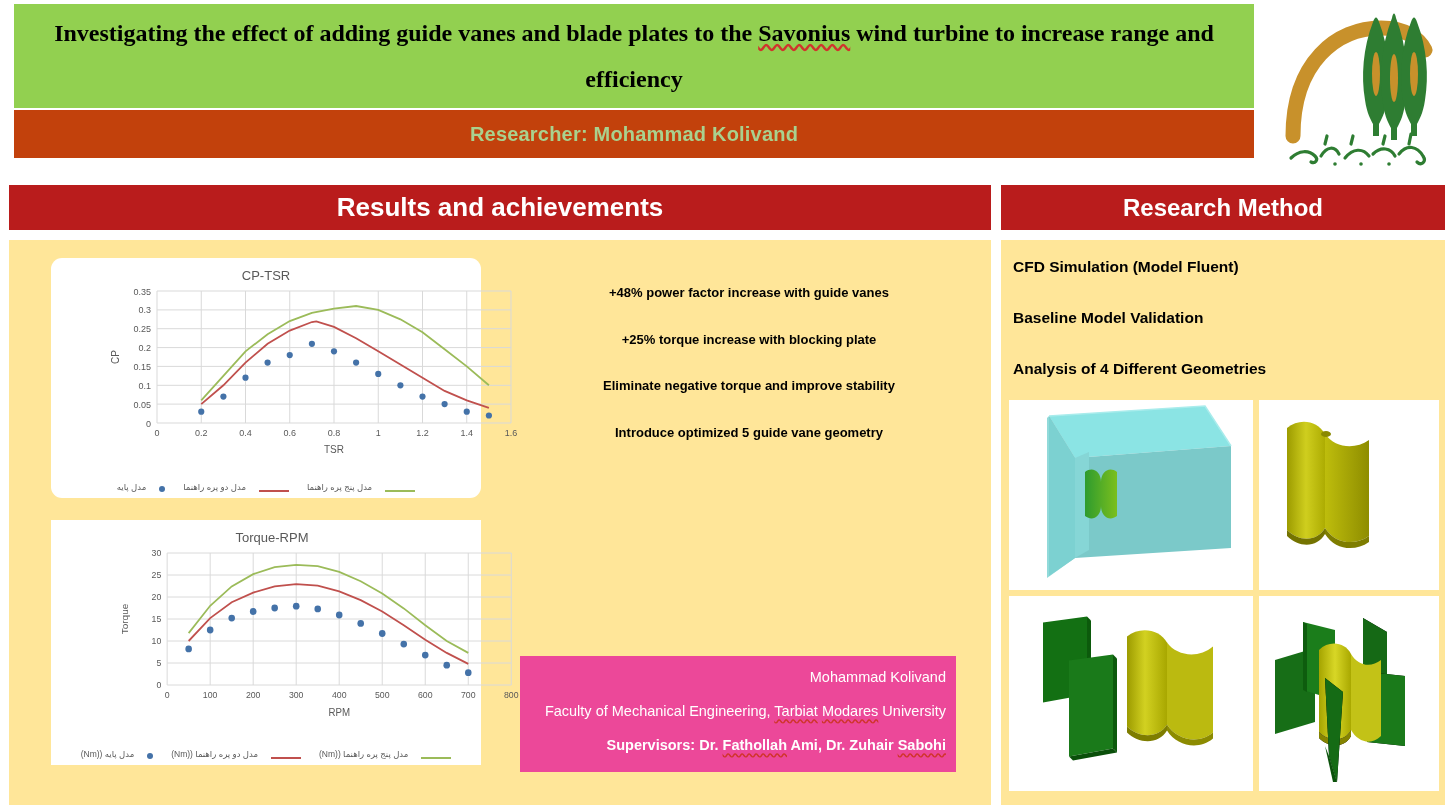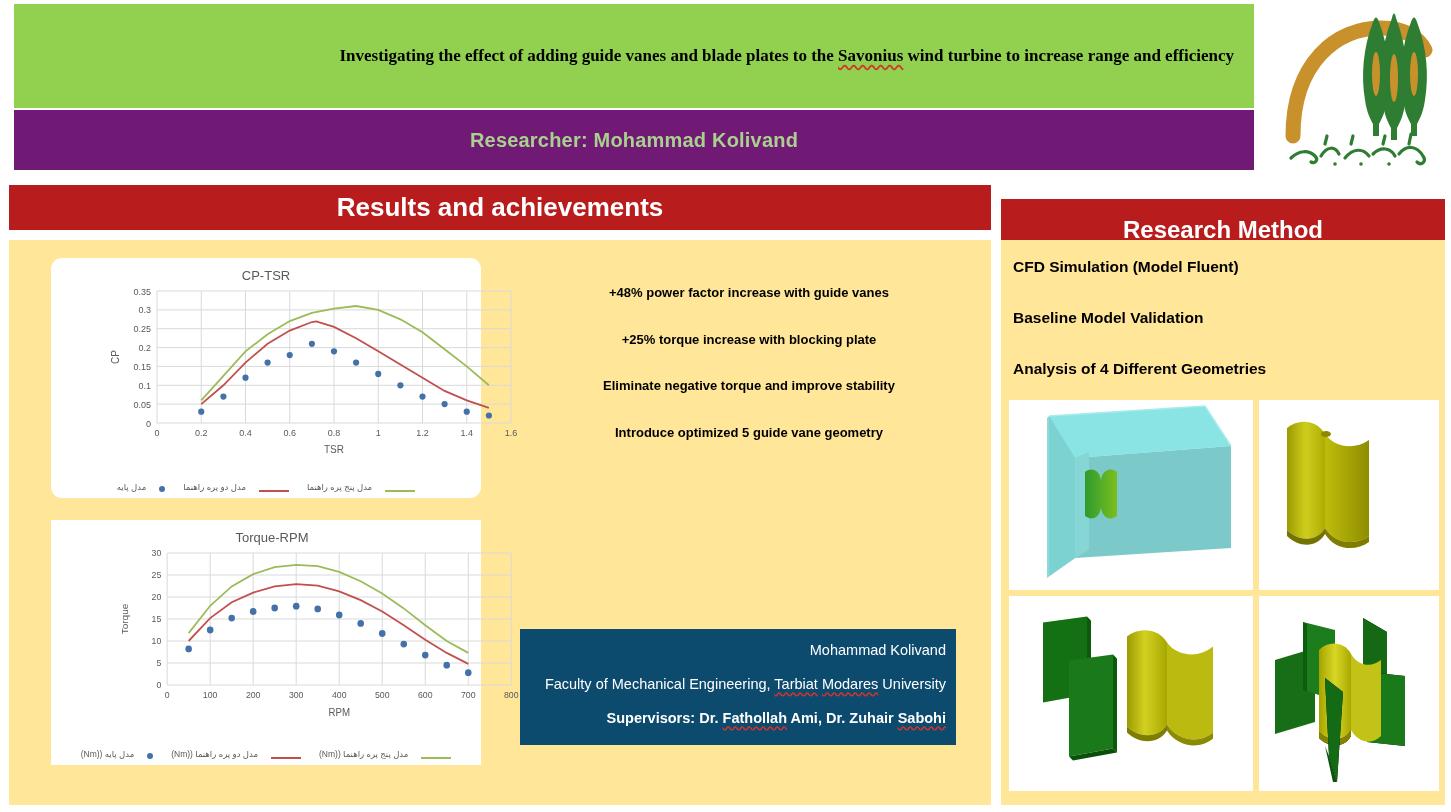--- a/index.html
+++ b/index.html
@@ -4,36 +4,36 @@
 <style>
   html,body{margin:0;padding:0;background:#ffffff;}
   body{width:1451px;height:812px;overflow:hidden;
        font-family:"Liberation Sans","DejaVu Sans",sans-serif;}
   #poster{position:relative;width:1451px;height:812px;background:#ffffff;}
 
   
   .title-band{position:absolute;left:14px;top:4px;width:1240px;height:104px;
       background:#92D050;display:flex;align-items:center;justify-content:center;}
   .title-text{font-family:"Liberation Serif","DejaVu Serif",serif;font-weight:bold;
-      font-size:17px;line-height:46px;color:#000;text-align:right;width:1200px;}
+      font-size:24px;line-height:46px;color:#000;text-align:center;width:1200px;}
   .sp-underline{text-decoration:underline;text-decoration-style:wavy;
       text-decoration-color:#d0342c;text-underline-offset:3px;}
-  .researcher-band{position:absolute;left:14px;top:110px;width:1240px;height:60px;
-      background:#701a75;display:flex;align-items:center;justify-content:center;}
+  .researcher-band{position:absolute;left:14px;top:110px;width:1240px;height:48px;
+      background:#c2410c;display:flex;align-items:center;justify-content:center;}
   .researcher-text{font-size:20px;font-weight:bold;color:#A9D18E;letter-spacing:.2px;}
 
   
   .logo-wrap{position:absolute;left:1258px;top:0px;width:193px;height:175px;
       background:#fff;display:flex;align-items:center;justify-content:center;}
 
   
   .sec-head{position:absolute;background:#b91c1c;display:flex;align-items:center;
       justify-content:center;color:#fff;font-weight:bold;}
   #head-results{left:9px;top:185px;width:982px;height:45px;font-size:26px;}
-  #head-method{left:1001px;top:199px;width:444px;height:45px;font-size:24px;align-items:flex-end;}
+  #head-method{left:1001px;top:185px;width:444px;height:45px;font-size:24px;}
 
   
   .panel{position:absolute;background:#FFE699;}
   #panel-results{left:9px;top:240px;width:982px;height:565px;}
   #panel-method{left:1001px;top:240px;width:444px;height:565px;}
 
   
   .chart-card{position:absolute;background:#fff;box-sizing:border-box;}
   #card-cp{left:42px;top:18px;width:430px;height:240px;border-radius:11px;}
   #card-tq{left:42px;top:280px;width:430px;height:245px;padding-left:12px;}
@@ -49,22 +49,22 @@
   .lg-lab{font-size:8.5px;color:#595959;white-space:nowrap;}
   .lg-dot{width:6px;height:6px;border-radius:50%;background:#4472A8;}
   .lg-line{width:30px;height:2px;}
 
   
   .bullets{position:absolute;left:505px;top:45px;width:470px;}
   .bullet{font-size:13px;font-weight:bold;color:#000;text-align:center;
       margin-bottom:31px;line-height:1.2;}
 
   
-  .author-box{position:absolute;left:511px;top:389px;width:436px;height:116px;
-      background:#0c4a6e;box-sizing:border-box;padding:12px 10px 0 10px;}
+  .author-box{position:absolute;left:511px;top:416px;width:436px;height:116px;
+      background:#ec4899;box-sizing:border-box;padding:12px 10px 0 10px;}
   .author-line{color:#FFFFFF;font-size:14.5px;text-align:right;line-height:1.25;
       margin-bottom:16px;}
   .author-line.b{font-weight:bold;}
   .sp-u{text-decoration:underline;text-decoration-style:wavy;
       text-decoration-color:#d0342c;text-underline-offset:2px;}
 
   
   .method-list{position:absolute;left:12px;top:18px;width:420px;}
   .method-item{font-size:15.5px;font-weight:bold;color:#000;margin-bottom:33px;}
 

